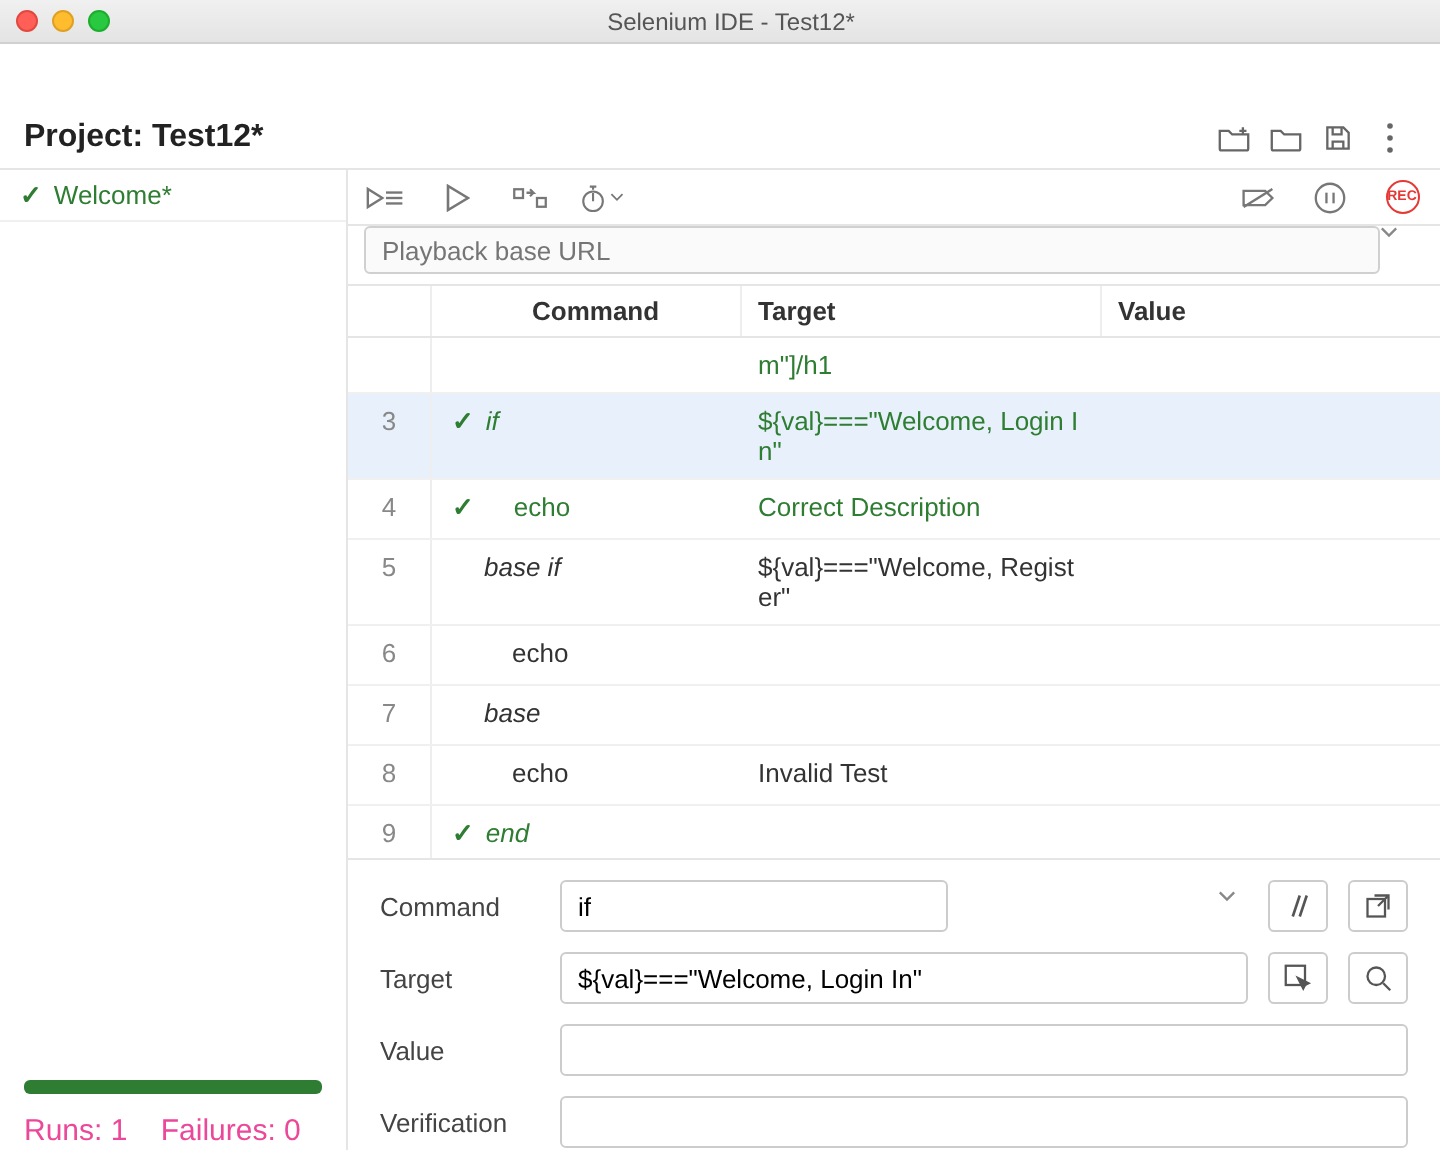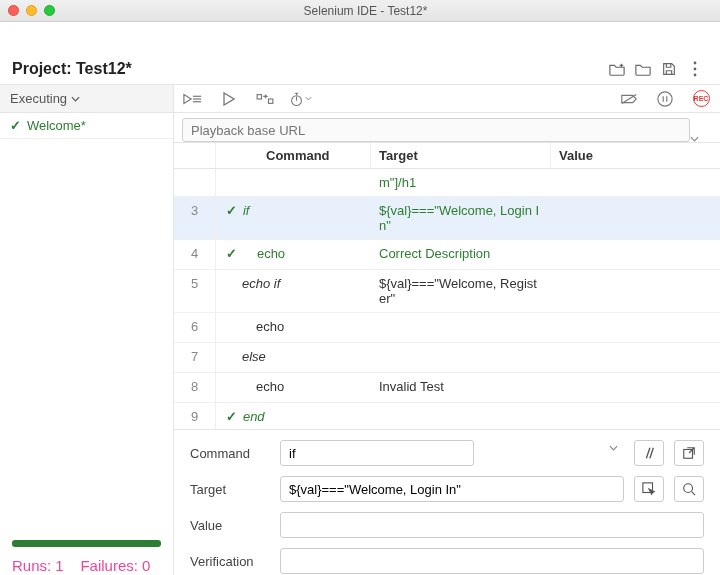--- a/index.html
+++ b/index.html
@@ -21,21 +21,21 @@
   .tests-hdr .chev{margin-left:4px;}
   .test-item{ height:26px; display:flex; align-items:center; padding:0 10px; color:#2e7d32; gap:6px; border-bottom:1px solid #f0f0f0;}
   .progress-wrap{ margin-top:auto; padding:10px 12px;}
   .progress{ height:7px; background:#2e7d32; border-radius:3px; width:100%;}
   .statline{ padding:0 12px 10px; font-size:15px; color:#ec4899;}
   .main{ flex:1; display:flex; flex-direction:column; min-width:0;}
   .toolbar{ height:28px; border-bottom:1px solid #e5e5e5; display:flex; align-items:center; padding:0 8px; gap:14px;}
   .toolbar .spacer{flex:1;}
   .toolbar .ico{ width:22px; height:22px; display:flex; align-items:center; justify-content:center; color:#777; cursor:pointer;}
   .rec-circle{ width:17px; height:17px; border-radius:50%; border:1.5px solid #e53935; color:#e53935; font-size:7px; font-weight:700; display:flex; align-items:center; justify-content:center;}
-  .url-row{ height:30px; border-bottom:1px solid #e5e5e5; display:flex; align-items:flex-end; padding:0 8px;}
+  .url-row{ height:30px; border-bottom:1px solid #e5e5e5; display:flex; align-items:flex-start; padding:0 8px;}
   .url-input{ flex:1; height:24px; border:1px solid #d0d0d0; border-radius:3px; padding:0 8px; font-size:13px; color:#999; background:#fafafa;}
   .url-row .dd{ width:22px; text-align:center; color:#888;}
   .grid-header{ height:26px; display:flex; border-bottom:1px solid #e5e5e5; font-weight:600; color:#333;}
   .col-gutter{width:42px; border-right:1px solid #eee;}
   .col-cmd{width:155px; padding-left:50px; display:flex; align-items:center; border-right:1px solid #eee;}
   .col-tgt{width:180px; padding-left:8px; display:flex; align-items:center; border-right:1px solid #eee;}
   .col-val{flex:1; padding-left:8px; display:flex; align-items:center;}
   .steps{ flex:1; overflow:auto;}
   .step{ display:flex; min-height:30px; border-bottom:1px solid #f0f0f0; align-items:flex-start;}
   .step.first{min-height:18px;}
@@ -100,28 +100,20 @@
         <circle cx="2" cy="2" r="1.4"></circle>
         <circle cx="2" cy="8" r="1.4"></circle>
         <circle cx="2" cy="14" r="1.4"></circle>
       </svg>
   </span>
 </div>
 
 <div class="body">
 
   <div class="sidebar">
-    <div class="tests-hdr">
-      <span>Executing</span>
-      <span class="chev">
-        <svg width="9" height="6" viewBox="0 0 10 6" fill="none" stroke="currentColor" stroke-width="1.3">
-            <path d="M1 1l4 4 4-4"></path>
-          </svg>
-      </span>
-    </div>
     <div class="test-item">
       <span class="check">✓</span>
       <span>Welcome*</span>
     </div>
     <div class="progress-wrap">
       <div class="progress"></div>
     </div>
     <div class="statline">
       <span>Runs: 1</span>&nbsp;&nbsp;&nbsp;
       <span>Failures: 0</span>
@@ -219,38 +211,38 @@
             <span class="check">✓</span>
             <span class="green indent1">echo</span>
           </div>
           <div class="tgtcell green">Correct Description</div>
           <div class="valcell"></div>
         </div>
         <div class="step">
           <div class="num">5</div>
           <div class="cmdcell">
             <span style="width: 10px;"></span>
-            <span class="italic">echo if</span>
+            <span class="italic">base if</span>
           </div>
           <div class="tgtcell">${val}==="Welcome, Register"</div>
           <div class="valcell"></div>
         </div>
         <div class="step">
           <div class="num">6</div>
           <div class="cmdcell">
             <span style="width: 10px;"></span>
             <span class="indent1">echo</span>
           </div>
           <div class="valcell"></div>
         </div>
         <div class="step">
           <div class="num">7</div>
           <div class="cmdcell">
             <span style="width: 10px;"></span>
-            <span class="italic">else</span>
+            <span class="italic">base</span>
           </div>
           <div class="tgtcell"></div>
           <div class="valcell"></div>
         </div>
         <div class="step">
           <div class="num">8</div>
           <div class="cmdcell">
             <span style="width: 10px;"></span>
             <span class="indent1">echo</span>
           </div>

